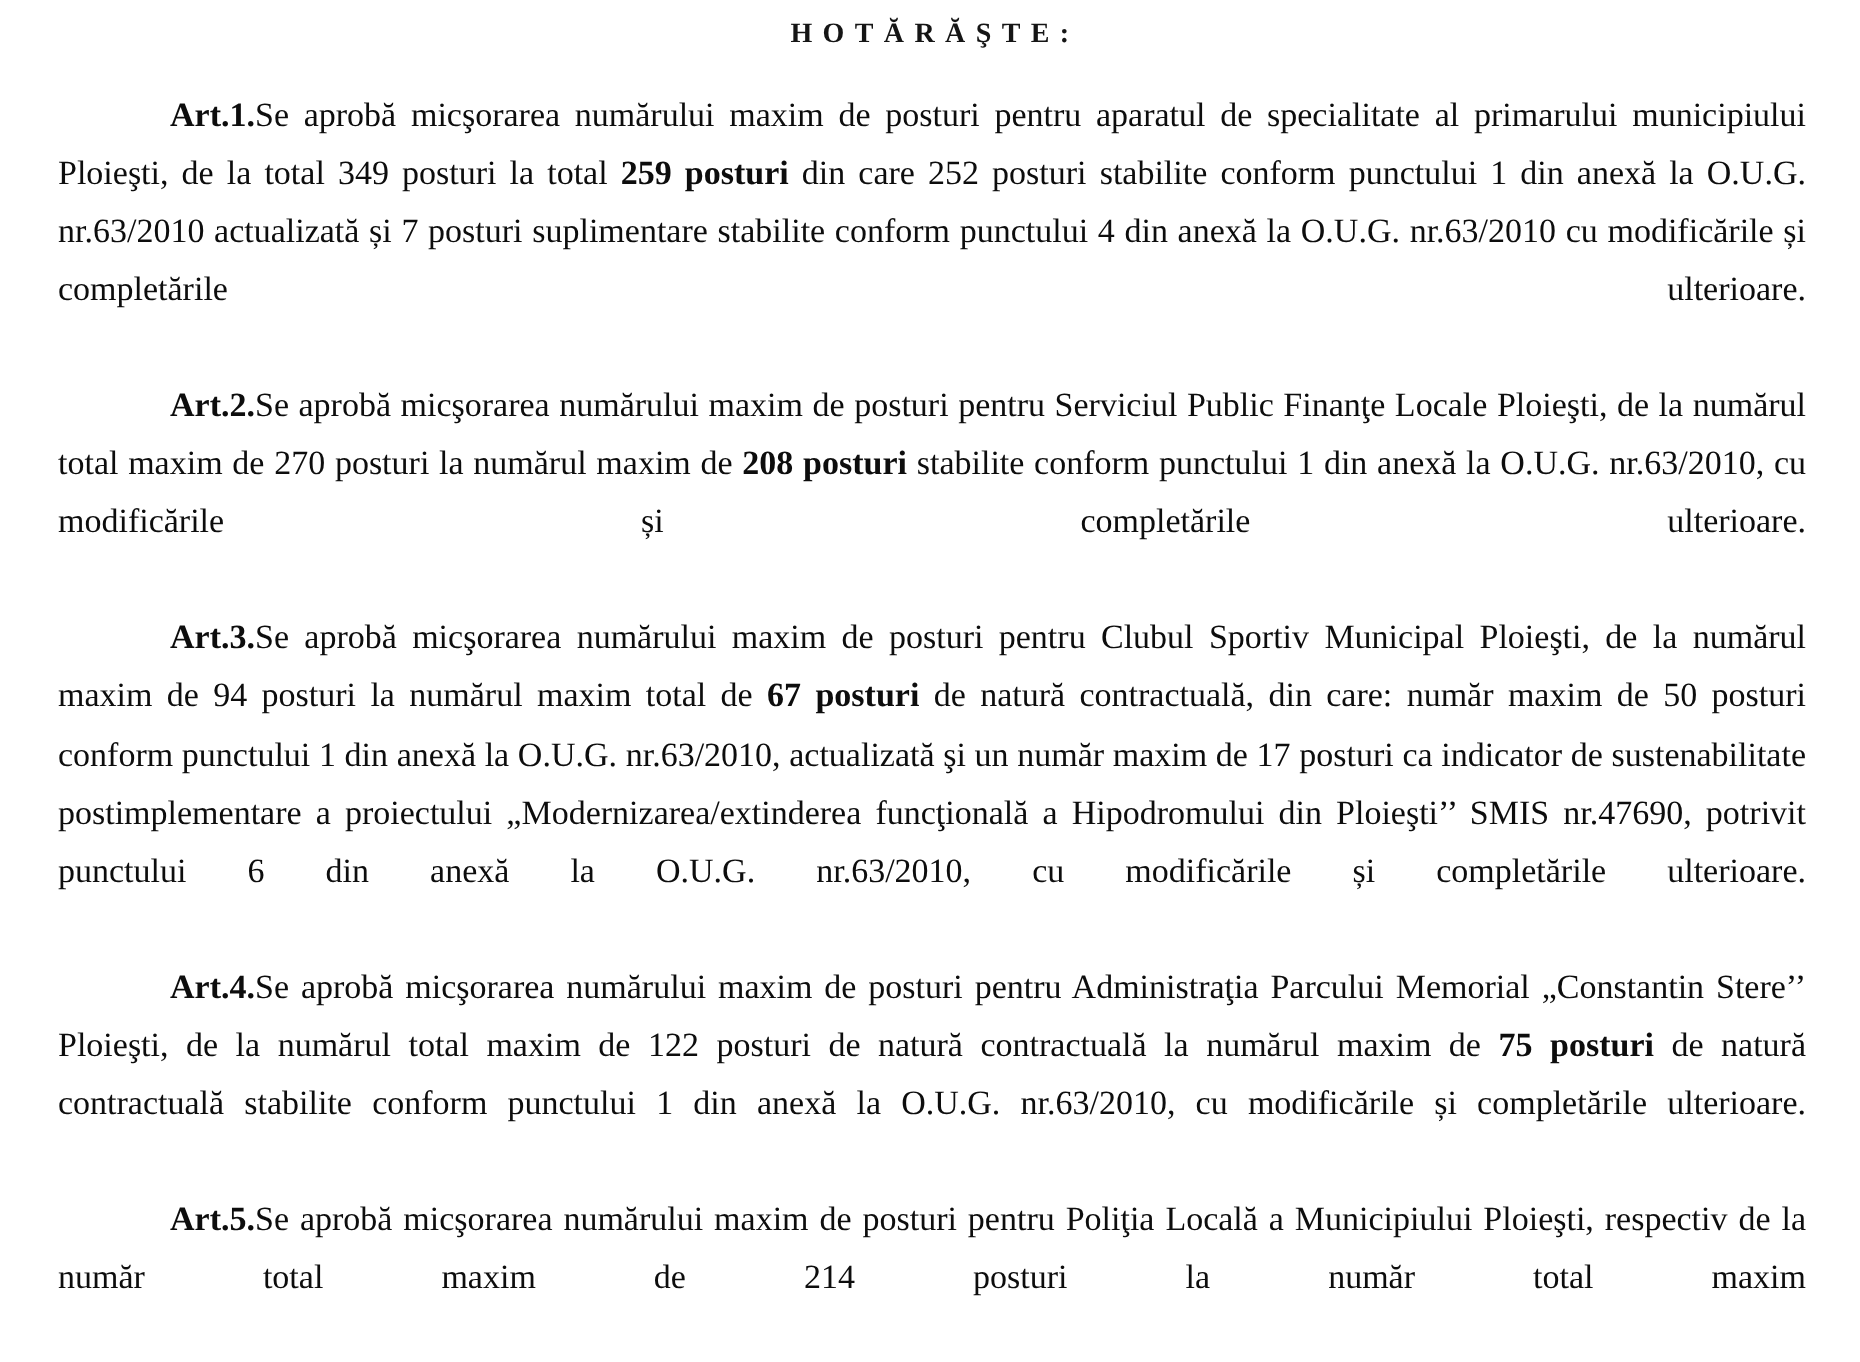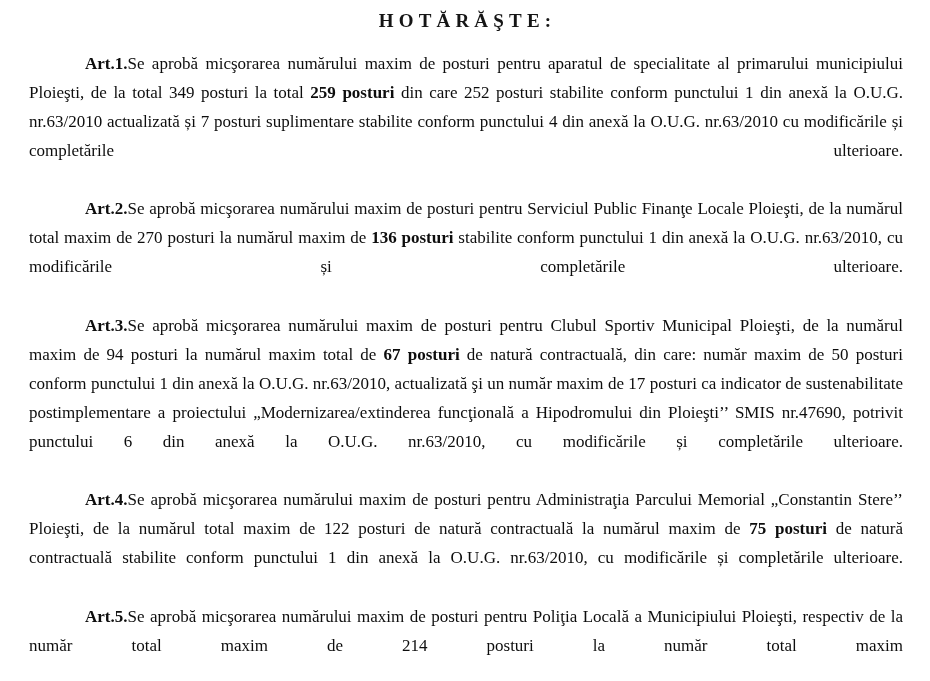--- a/index.html
+++ b/index.html
@@ -22,21 +22,21 @@
     position: relative;
     width: 930px;
     height: 681px;
     box-sizing: border-box;
     padding: 0;
   }
 
   .doc-title {
     text-align: center;
     font-weight: bold;
-    font-size: 19px;
+    font-size: 14px;
     letter-spacing: 5.2px;
     margin: 0;
     padding-top: 9px;
     padding-left: 5px;
     line-height: 1.25;
     color: #151515;
     white-space: nowrap;
   }
 
   .body-block {
@@ -89,21 +89,21 @@
 
   <h1 class="doc-title">HOTĂRĂŞTE:</h1>
 
   <div class="body-block">
 
     <p class="article first">
       <span class="art-label">Art.1.</span><span>Se aprobă micşorarea numărului maxim de posturi pentru aparatul de specialitate al primarului municipiului Ploieşti, de la total 349 posturi la total </span><b>259 posturi</b><span> din care 252 posturi stabilite conform punctului 1 din anexă la O.U.G. nr.63/2010 actualizată și 7 posturi suplimentare stabilite conform punctului 4 din anexă la O.U.G. nr.63/2010 cu modificările și completările ulterioare.</span>
     </p>
 
     <p class="article">
-      <span class="art-label">Art.2.</span><span>Se aprobă micşorarea numărului maxim de posturi pentru Serviciul Public Finanţe Locale Ploieşti, de la numărul total maxim de 270 posturi la numărul maxim de </span><b>136 posturi</b><span> stabilite conform punctului 1 din anexă la O.U.G. nr.63/2010, cu modificările și completările ulterioare.</span>
+      <span class="art-label">Art.2.</span><span>Se aprobă micşorarea numărului maxim de posturi pentru Serviciul Public Finanţe Locale Ploieşti, de la numărul total maxim de 270 posturi la numărul maxim de </span><b>208 posturi</b><span> stabilite conform punctului 1 din anexă la O.U.G. nr.63/2010, cu modificările și completările ulterioare.</span>
     </p>
 
     <p class="article">
       <span class="art-label">Art.3.</span><span>Se aprobă micşorarea numărului maxim de posturi pentru Clubul Sportiv Municipal Ploieşti, de la numărul maxim de 94 posturi la numărul maxim total de </span><b>67 posturi</b><span> de natură contractuală, din care: număr maxim de 50 posturi conform punctului 1 din anexă la O.U.G. nr.63/2010, actualizată şi un număr maxim de 17 posturi ca indicator de sustenabilitate postimplementare a proiectului „Modernizarea/extinderea funcţională a Hipodromului din Ploieşti’’ SMIS nr.47690, potrivit punctului 6 din anexă la O.U.G. nr.63/2010, cu modificările și completările ulterioare.</span>
     </p>
 
     <p class="article">
       <span class="art-label">Art.4.</span><span>Se aprobă micşorarea numărului maxim de posturi pentru Administraţia Parcului Memorial „Constantin Stere’’ Ploieşti, de la numărul total maxim de 122 posturi de natură contractuală la numărul maxim de </span><b>75 posturi</b><span> de natură contractuală stabilite conform punctului 1 din anexă la O.U.G. nr.63/2010, cu modificările și completările ulterioare.</span>
     </p>
 

